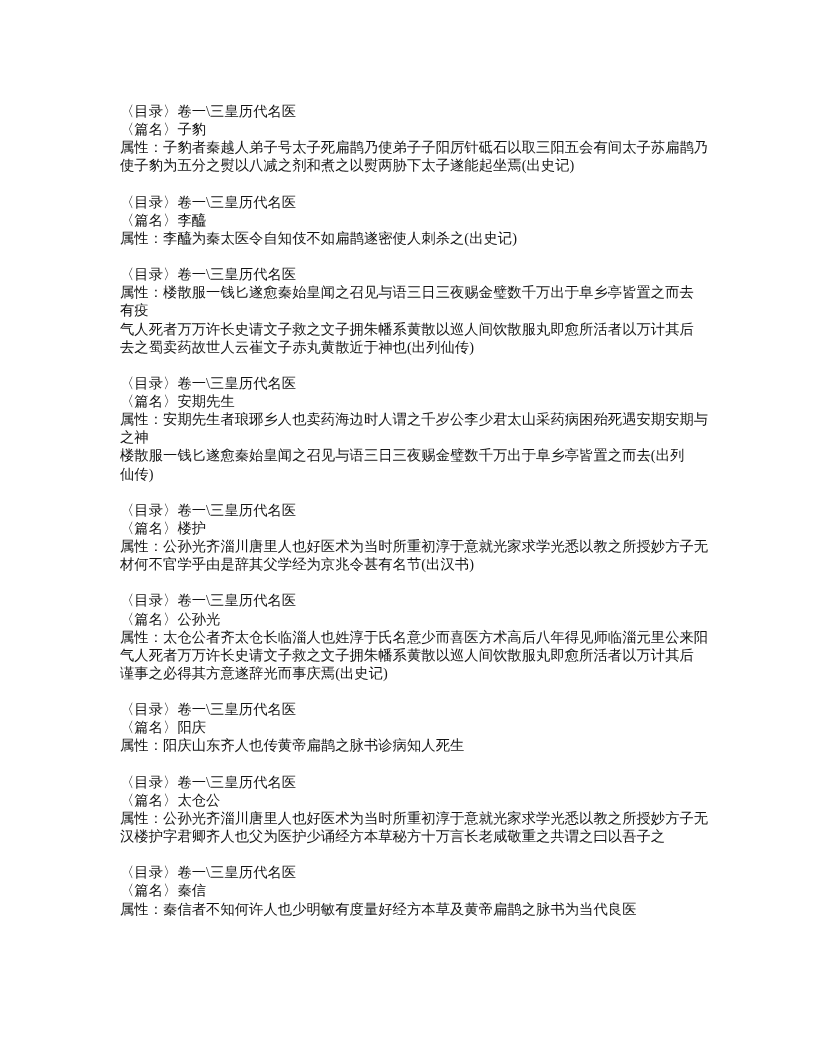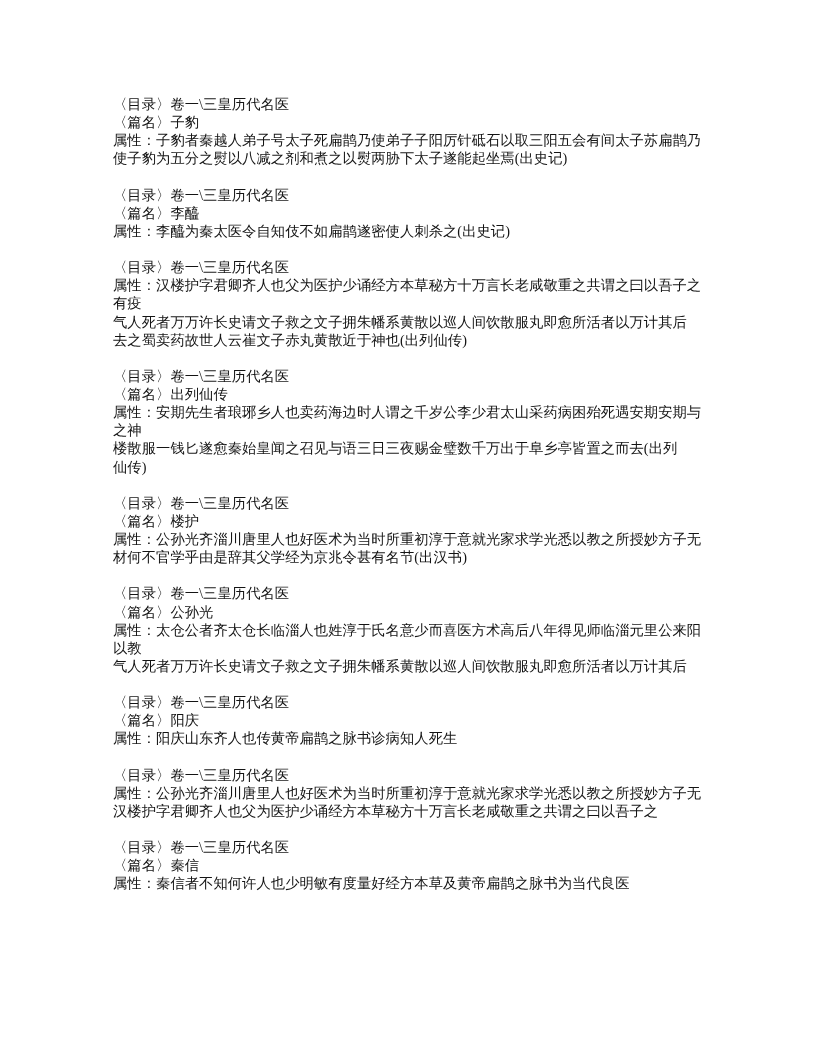--- a/index.html
+++ b/index.html
@@ -13,21 +13,21 @@
     height: 1056px;
     margin: 0 auto;
     background: #ffffff;
     box-sizing: border-box;
     padding: 95px 110px 0 113px;
     overflow: hidden;
     font-family: "Liberation Serif", "DejaVu Serif", serif;
     color: #141414;
   }
   .section {
-    margin: 0;
+    margin: 7px;
   }
   .section + .section {
     margin-top: 18.13px; 
   }
   .line {
     font-size: 14.3px;
     line-height: 18.13px;
     white-space: pre;
     letter-spacing: 0.05px;
   }
@@ -43,53 +43,54 @@
         <div class="line">属性：子豹者秦越人弟子号太子死扁鹊乃使弟子子阳厉针砥石以取三阳五会有间太子苏扁鹊乃</div>
         <div class="line">使子豹为五分之熨以八减之剂和煮之以熨两胁下太子遂能起坐焉(出史记)</div>
       </div>
       <div class="section">
         <div class="line">〈目录〉卷一\三皇历代名医</div>
         <div class="line">〈篇名〉李醯</div>
         <div class="line">属性：李醯为秦太医令自知伎不如扁鹊遂密使人刺杀之(出史记)</div>
       </div>
       <div class="section">
         <div class="line">〈目录〉卷一\三皇历代名医</div>
-        <div class="line">属性：汉楼护字君卿齐人也父为医护少诵经方本草秘方十万言长老咸敬重之共谓之曰以吾子之</div>
+        <div class="line">属性：楼散服一钱匕遂愈秦始皇闻之召见与语三日三夜赐金璧数千万出于阜乡亭皆置之而去</div>
         <div class="line">有疫</div>
         <div class="line">气人死者万万许长史请文子救之文子拥朱幡系黄散以巡人间饮散服丸即愈所活者以万计其后</div>
         <div class="line">去之蜀卖药故世人云崔文子赤丸黄散近于神也(出列仙传)</div>
       </div>
       <div class="section">
         <div class="line">〈目录〉卷一\三皇历代名医</div>
-        <div class="line">〈篇名〉出列仙传</div>
+        <div class="line">〈篇名〉安期先生</div>
         <div class="line">属性：安期先生者琅琊乡人也卖药海边时人谓之千岁公李少君太山采药病困殆死遇安期安期与</div>
         <div class="line">之神</div>
         <div class="line">楼散服一钱匕遂愈秦始皇闻之召见与语三日三夜赐金璧数千万出于阜乡亭皆置之而去(出列</div>
         <div class="line">仙传)</div>
       </div>
       <div class="section">
         <div class="line">〈目录〉卷一\三皇历代名医</div>
         <div class="line">〈篇名〉楼护</div>
         <div class="line">属性：公孙光齐淄川唐里人也好医术为当时所重初淳于意就光家求学光悉以教之所授妙方子无</div>
         <div class="line">材何不官学乎由是辞其父学经为京兆令甚有名节(出汉书)</div>
       </div>
       <div class="section">
         <div class="line">〈目录〉卷一\三皇历代名医</div>
         <div class="line">〈篇名〉公孙光</div>
         <div class="line">属性：太仓公者齐太仓长临淄人也姓淳于氏名意少而喜医方术高后八年得见师临淄元里公来阳</div>
-        <div class="line">以教</div>
         <div class="line">气人死者万万许长史请文子救之文子拥朱幡系黄散以巡人间饮散服丸即愈所活者以万计其后</div>
+        <div class="line">谨事之必得其方意遂辞光而事庆焉(出史记)</div>
       </div>
       <div class="section">
         <div class="line">〈目录〉卷一\三皇历代名医</div>
         <div class="line">〈篇名〉阳庆</div>
         <div class="line">属性：阳庆山东齐人也传黄帝扁鹊之脉书诊病知人死生</div>
       </div>
       <div class="section">
         <div class="line">〈目录〉卷一\三皇历代名医</div>
+        <div class="line">〈篇名〉太仓公</div>
         <div class="line">属性：公孙光齐淄川唐里人也好医术为当时所重初淳于意就光家求学光悉以教之所授妙方子无</div>
         <div class="line">汉楼护字君卿齐人也父为医护少诵经方本草秘方十万言长老咸敬重之共谓之曰以吾子之</div>
       </div>
       <div class="section">
         <div class="line">〈目录〉卷一\三皇历代名医</div>
         <div class="line">〈篇名〉秦信</div>
         <div class="line">属性：秦信者不知何许人也少明敏有度量好经方本草及黄帝扁鹊之脉书为当代良医</div>
       </div>
     </div>
 </div>

